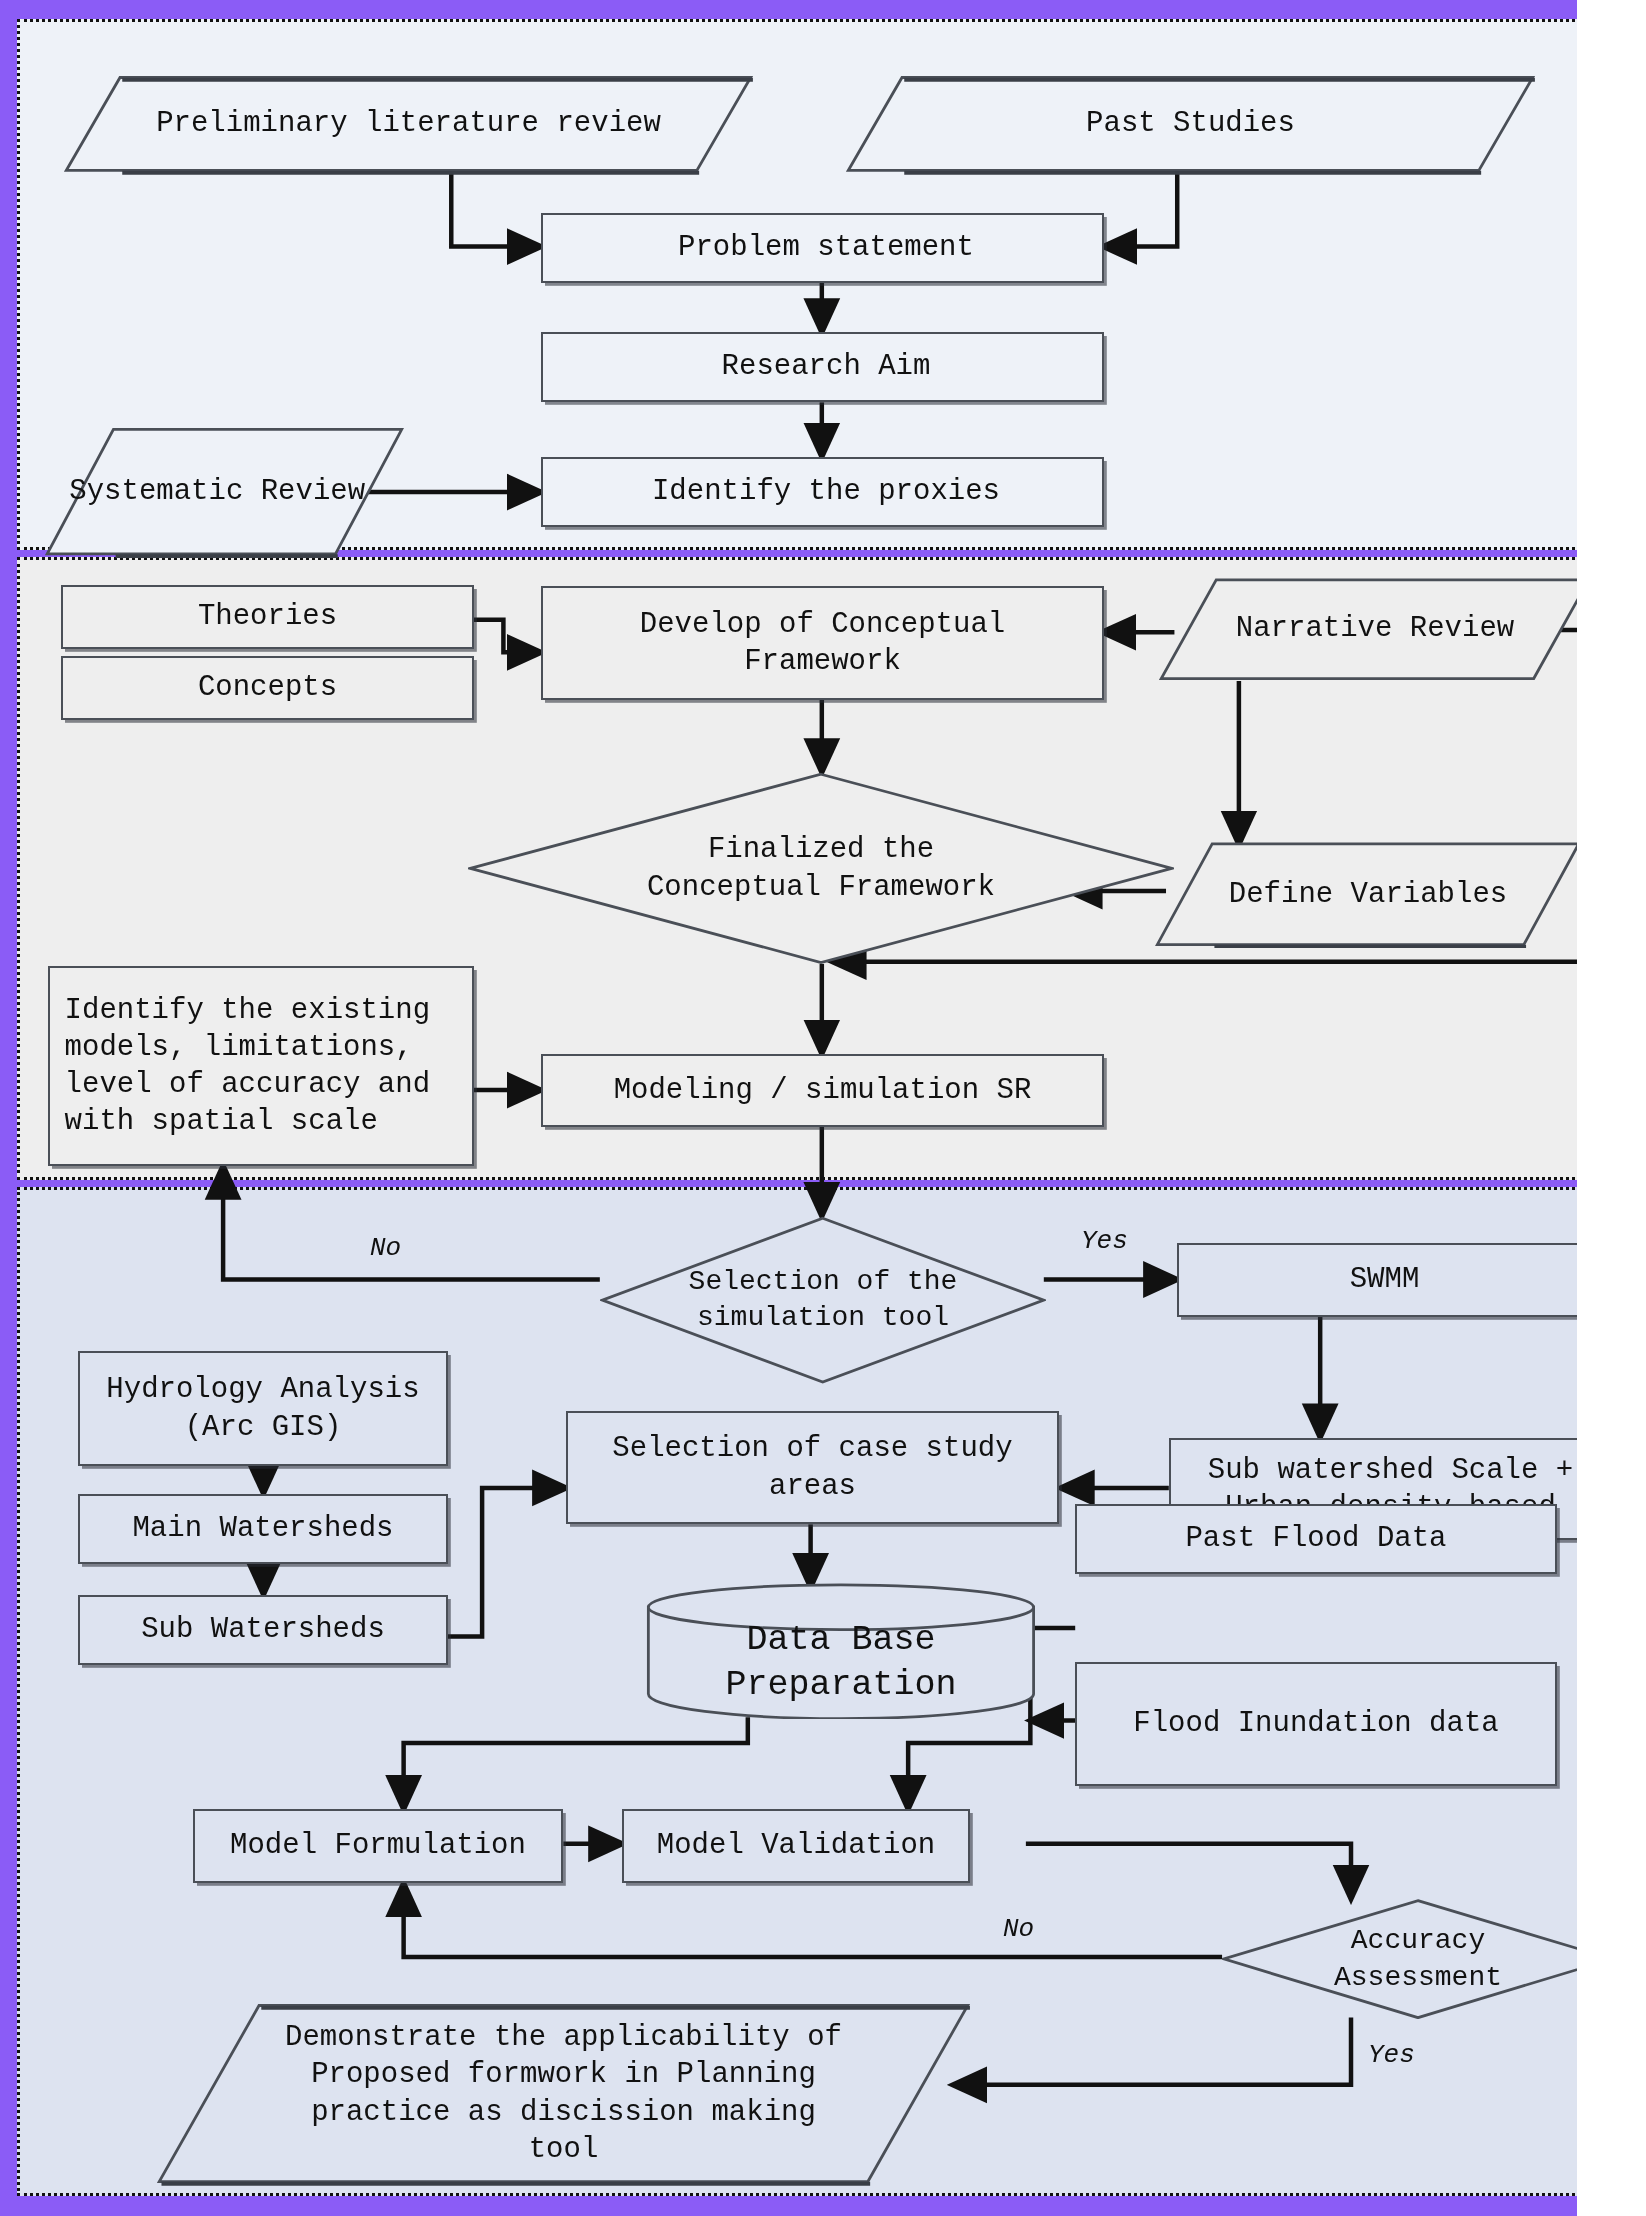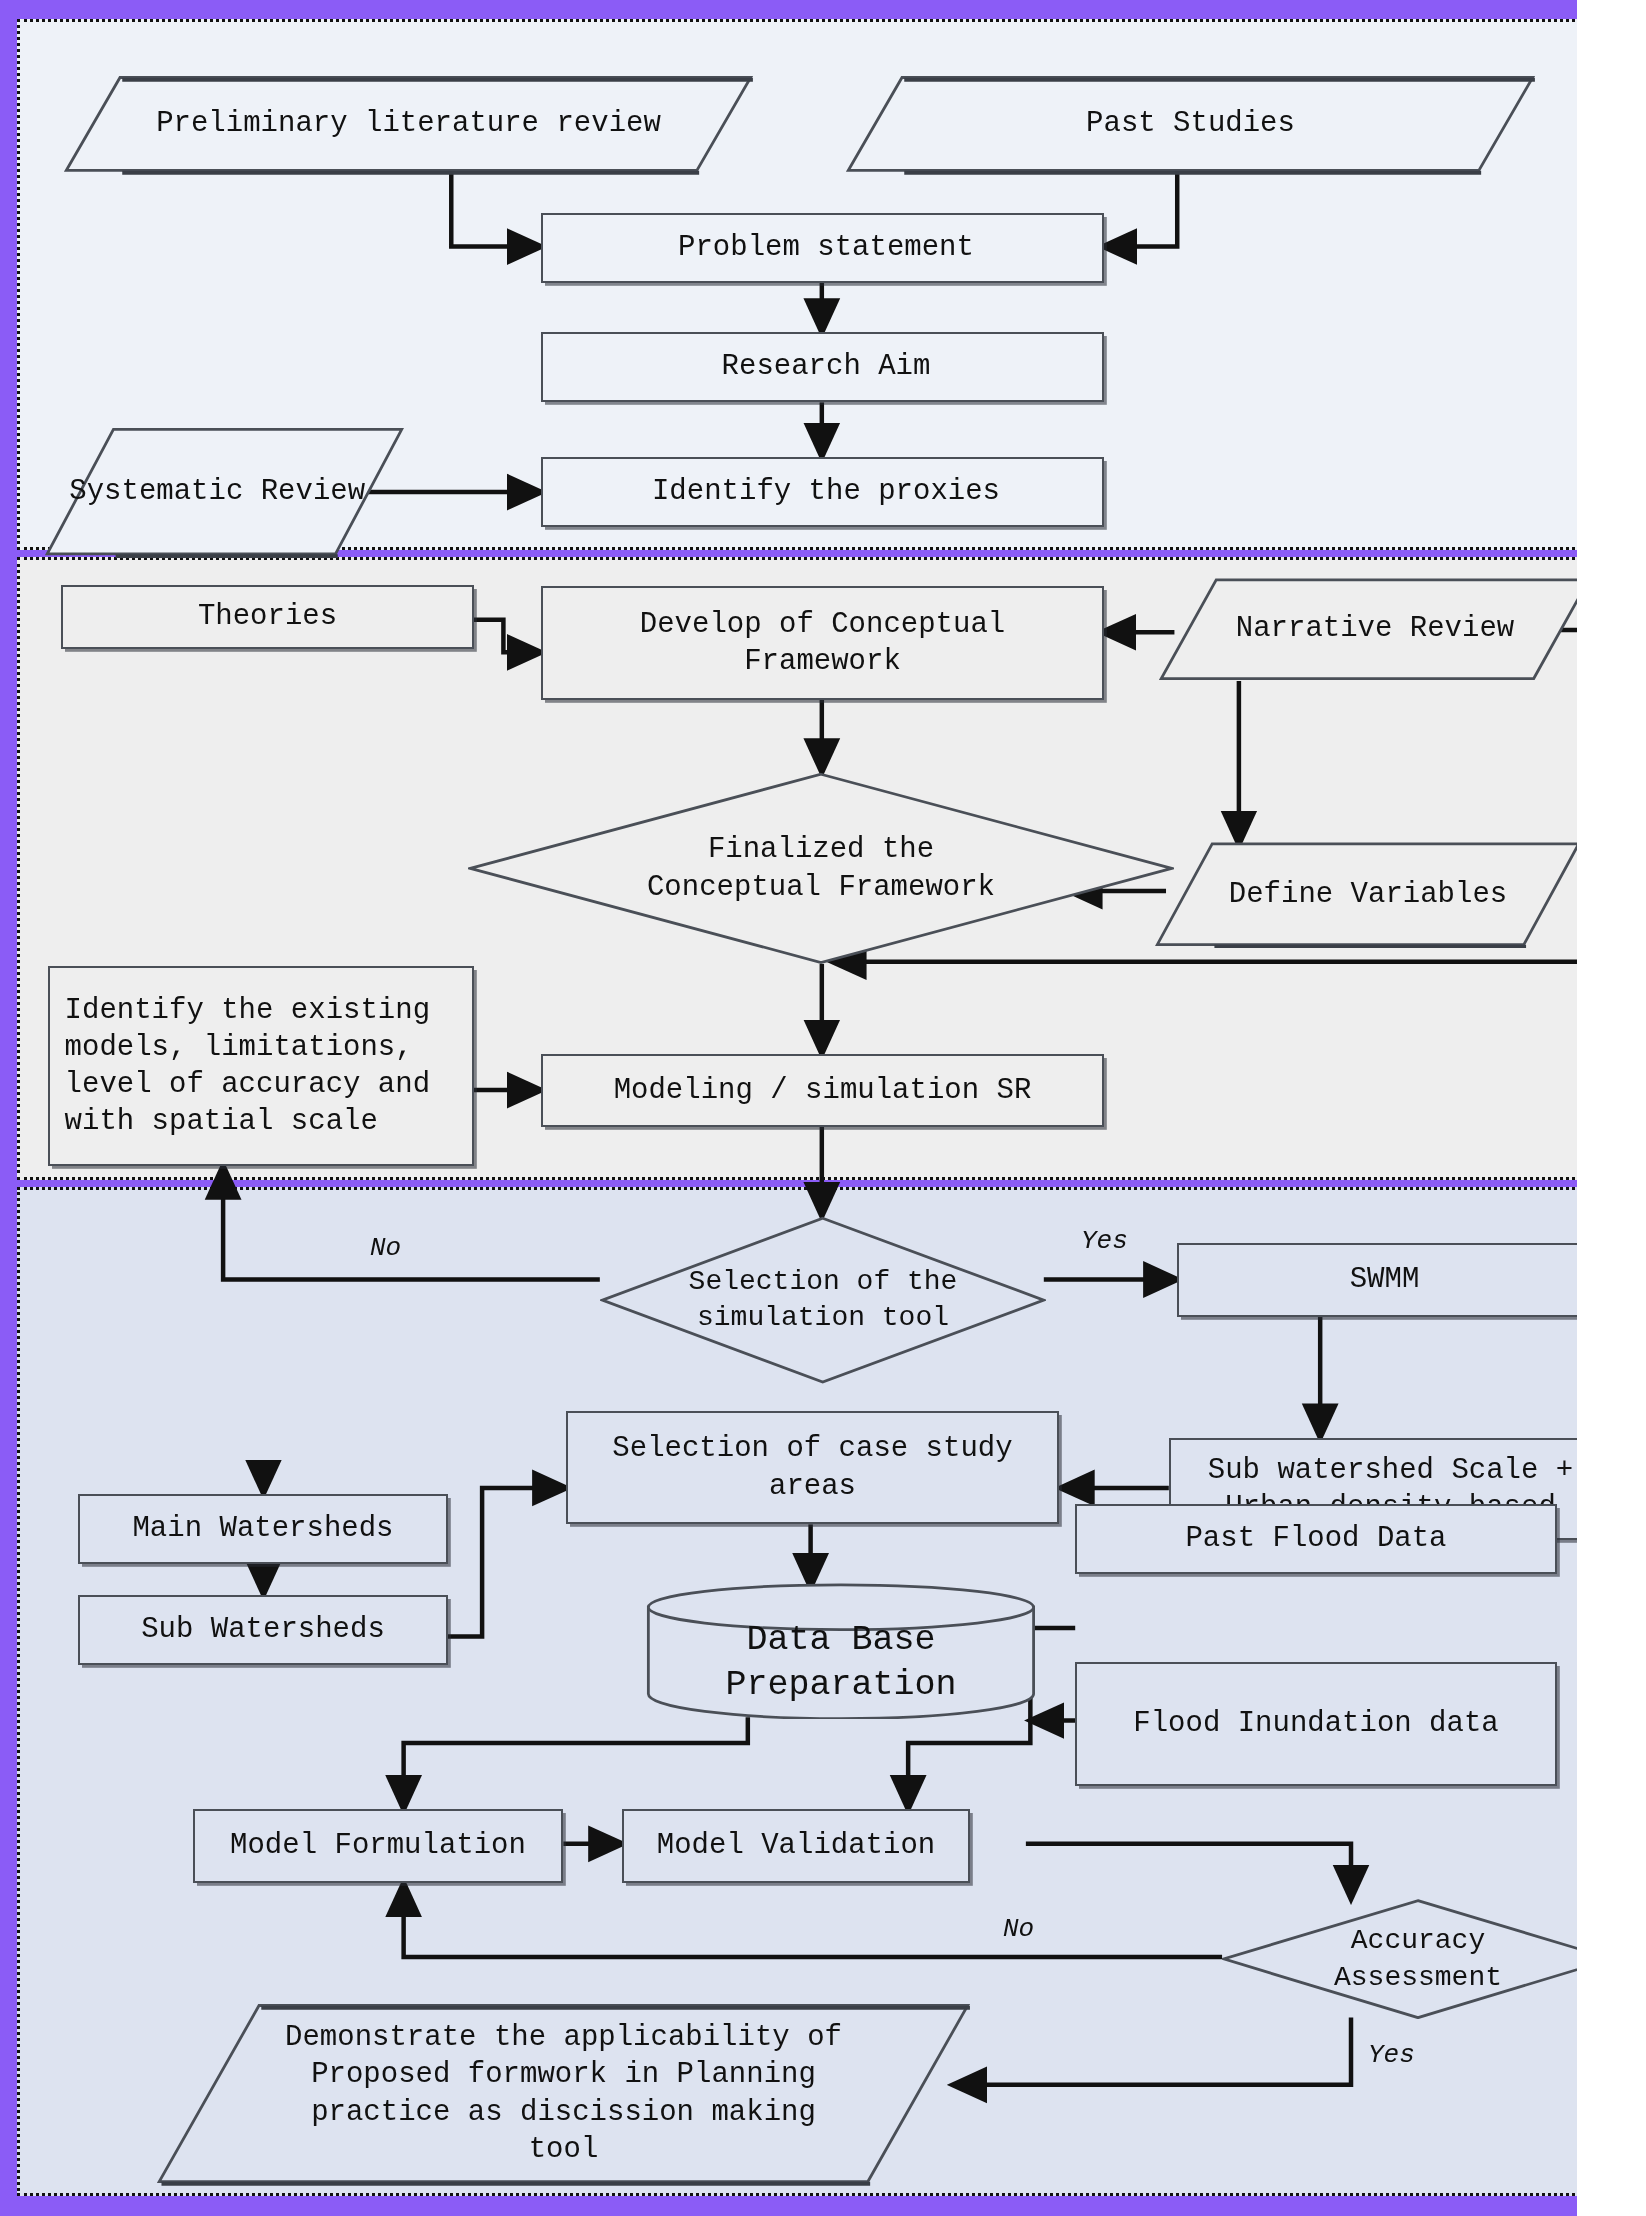--- a/index.html
+++ b/index.html
@@ -148,20 +148,21 @@
       <polygon points="122,6 636,6 518,228 4,228" fill="#eef2f8" stroke="#4a4f57" stroke-width="5"></polygon>
       <polyline points="126,232 522,232" stroke="#3a3f47" stroke-width="7" fill="none"></polyline>
     </svg>
     <div class="lbl f52" style="padding-right:14.6px;">Systematic Review</div>
   </div>
 
   <div class="node rect lt f52" style="left:541px;top:457px;width:563px;height:70px;">Identify the proxies</div>
 
   <div class="node rect gy f52" style="left:61px;top:585px;width:413px;height:64px;">Theories</div>
 
+  <div class="node rect gy f52" style="left:61px;top:656px;width:413px;height:64px;">Concepts</div>
 
   <div class="node rect gy f52" style="left:541px;top:586px;width:563px;height:114px;padding:0 17px;">Develop of Conceptual Framework</div>
 
   <div class="para" style="left:1159px;top:577px;width:432px;height:104px;">
     <svg class="shape" viewBox="0 0 770 186" preserveAspectRatio="none">
       <polygon points="102,5 766,5 668,181 4,181" fill="#eeeeee" stroke="#4a4f57" stroke-width="5"></polygon>
     </svg>
     <div class="lbl f52">Narrative Review</div>
   </div>
 
@@ -189,20 +190,21 @@
       <polygon points="397,4 791,150 397,296 4,150" fill="#dde3f0" stroke="#4a4f57" stroke-width="5"></polygon>
     </svg>
     <div class="lbl f50" style="padding:0 78px;">Selection of the simulation tool</div>
   </div>
 
   <div class="edgelbl f46" style="left:370px;top:1233px;">No</div>
   <div class="edgelbl f46" style="left:1081px;top:1226px;">Yes</div>
 
   <div class="node rect bl f52" style="left:1177px;top:1243px;width:415px;height:74px;">SWMM</div>
 
+  <div class="node rect bl f52" style="left:78px;top:1351px;width:370px;height:115px;padding:0 11.2px;">Hydrology Analysis (Arc GIS)</div>
 
   <div class="node rect bl f52" style="left:78px;top:1494px;width:370px;height:70px;">Main Watersheds</div>
 
   <div class="node rect bl f52" style="left:78px;top:1595px;width:370px;height:70px;">Sub Watersheds</div>
 
   <div class="node rect bl f52" style="left:566px;top:1411px;width:493px;height:113px;padding:0 36px;">Selection of case study areas</div>
 
   <div class="node rect bl f52" style="left:1169px;top:1438px;width:443px;height:102px;padding:0 9px;">Sub watershed Scale + Urban density based</div>
 
   <div class="cyl" style="left:645px;top:1582px;width:392px;height:137px;">

